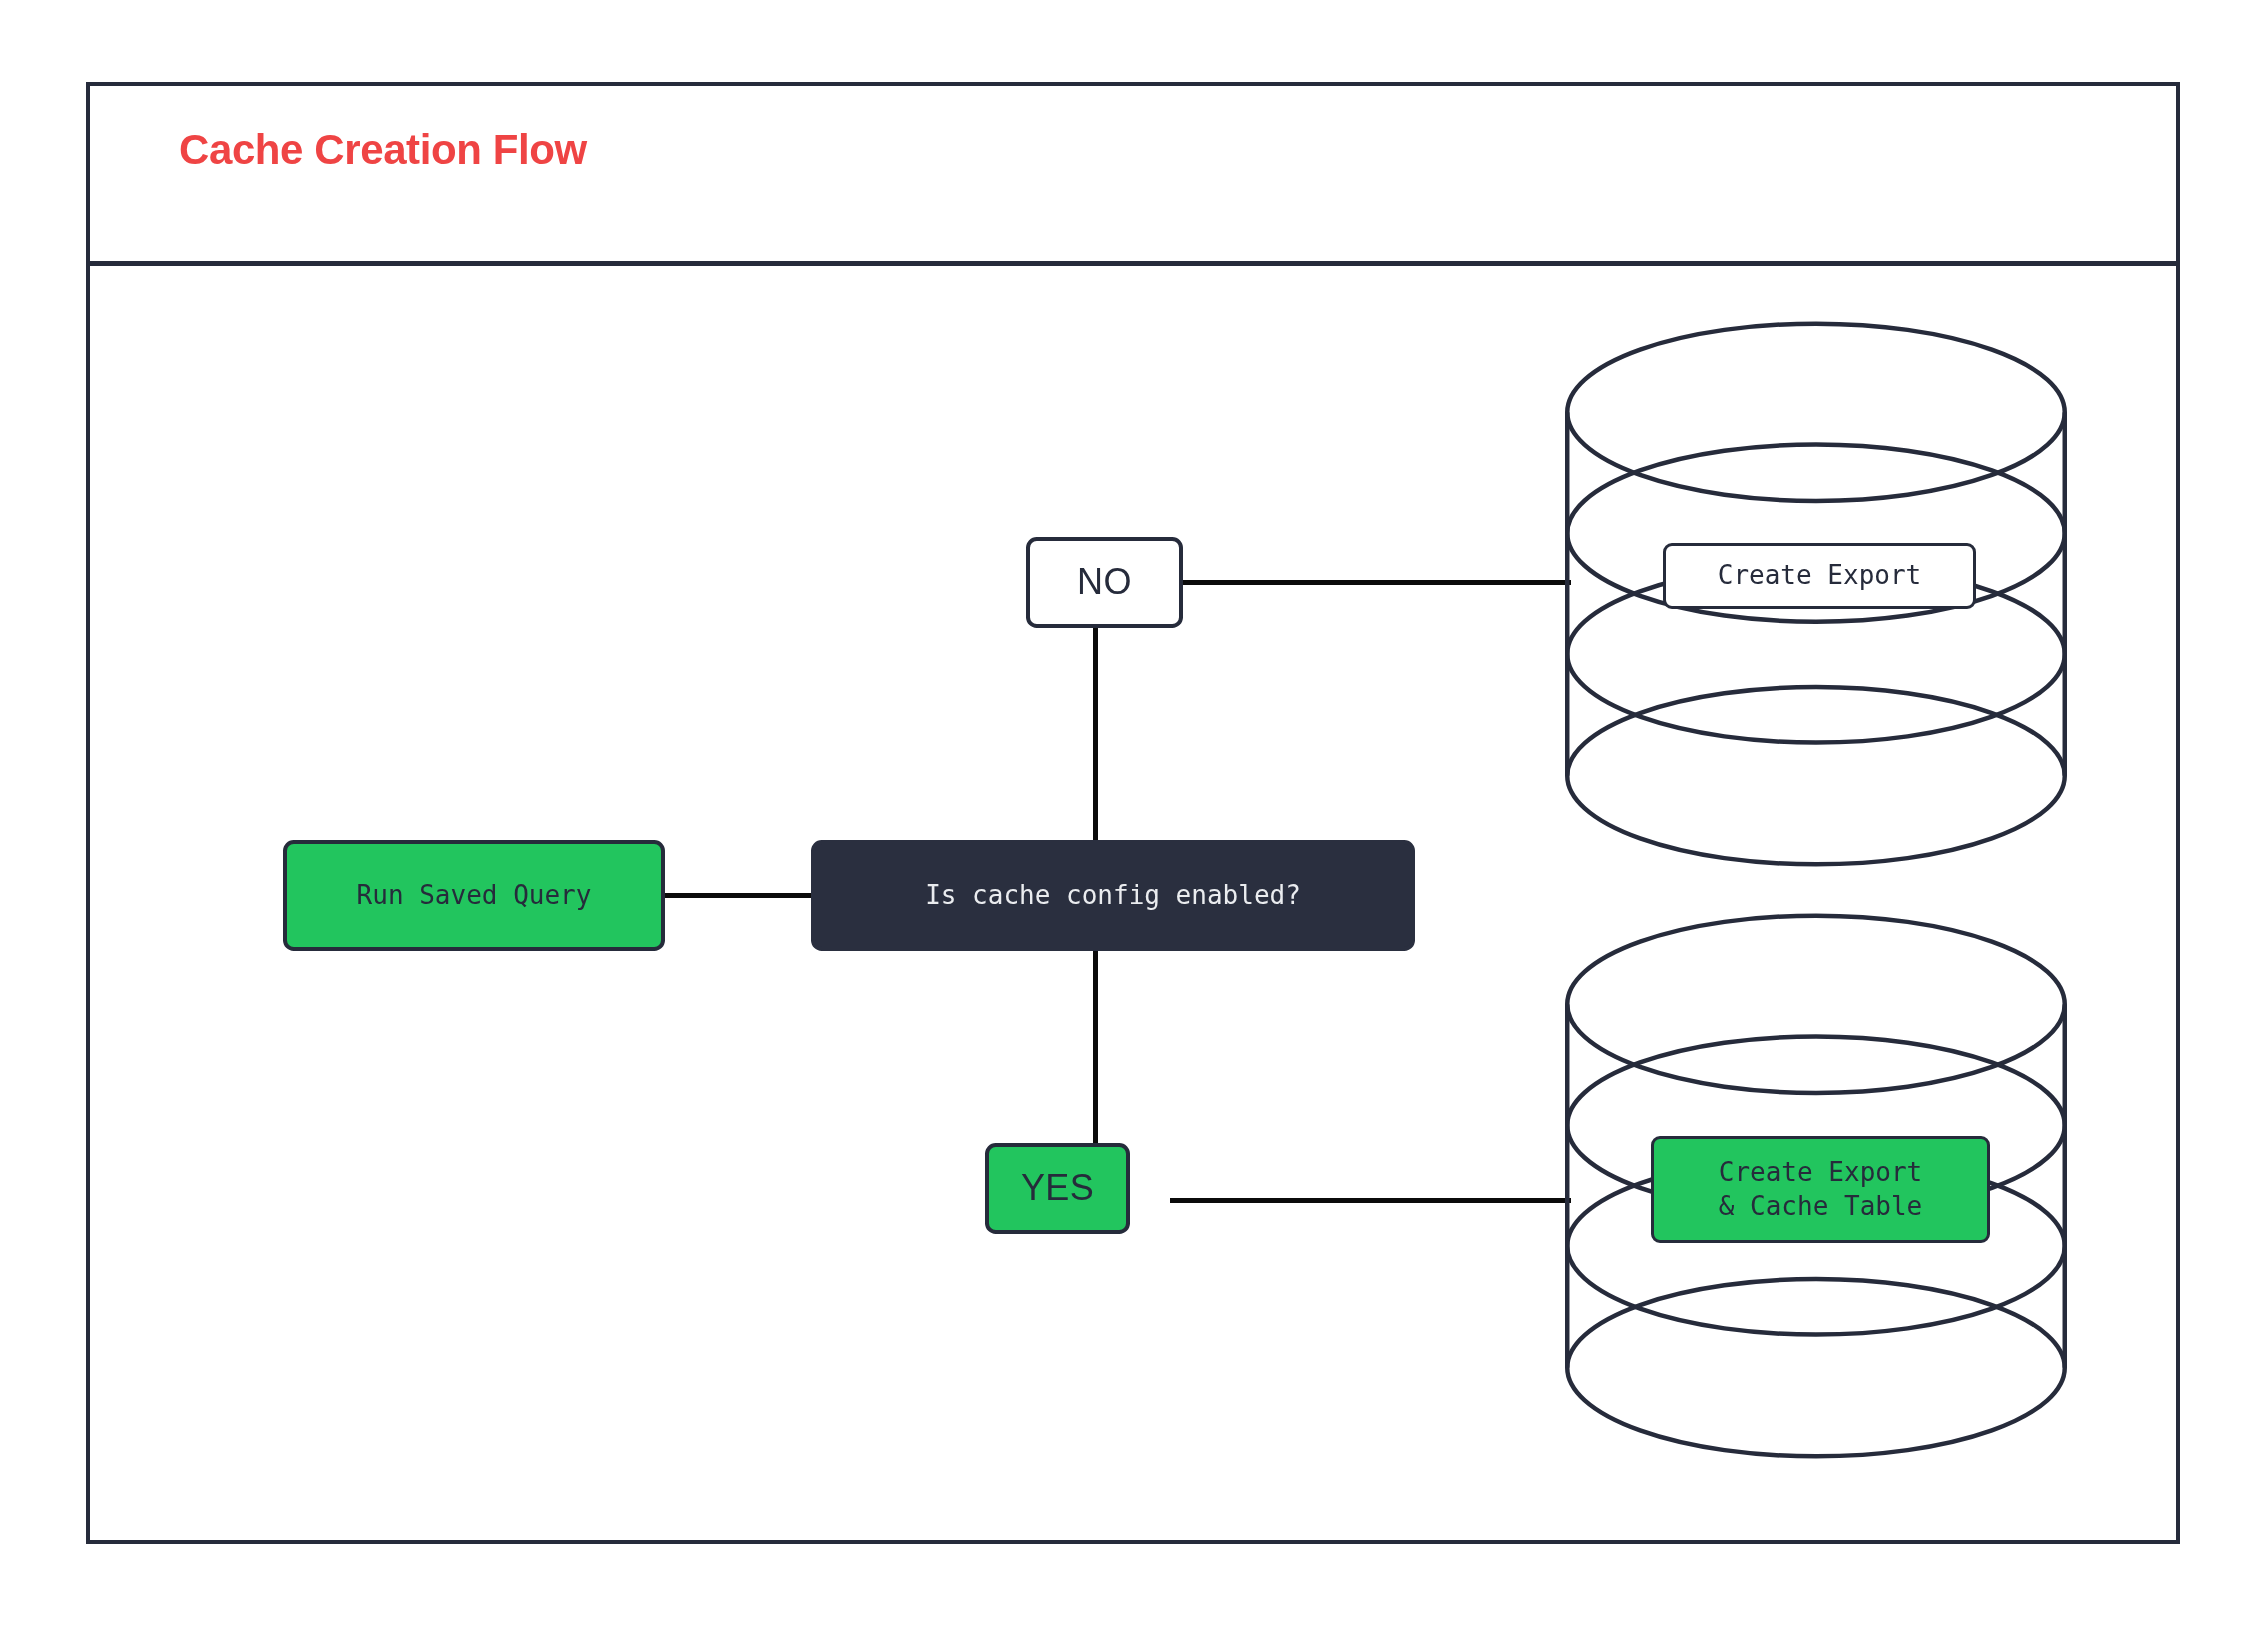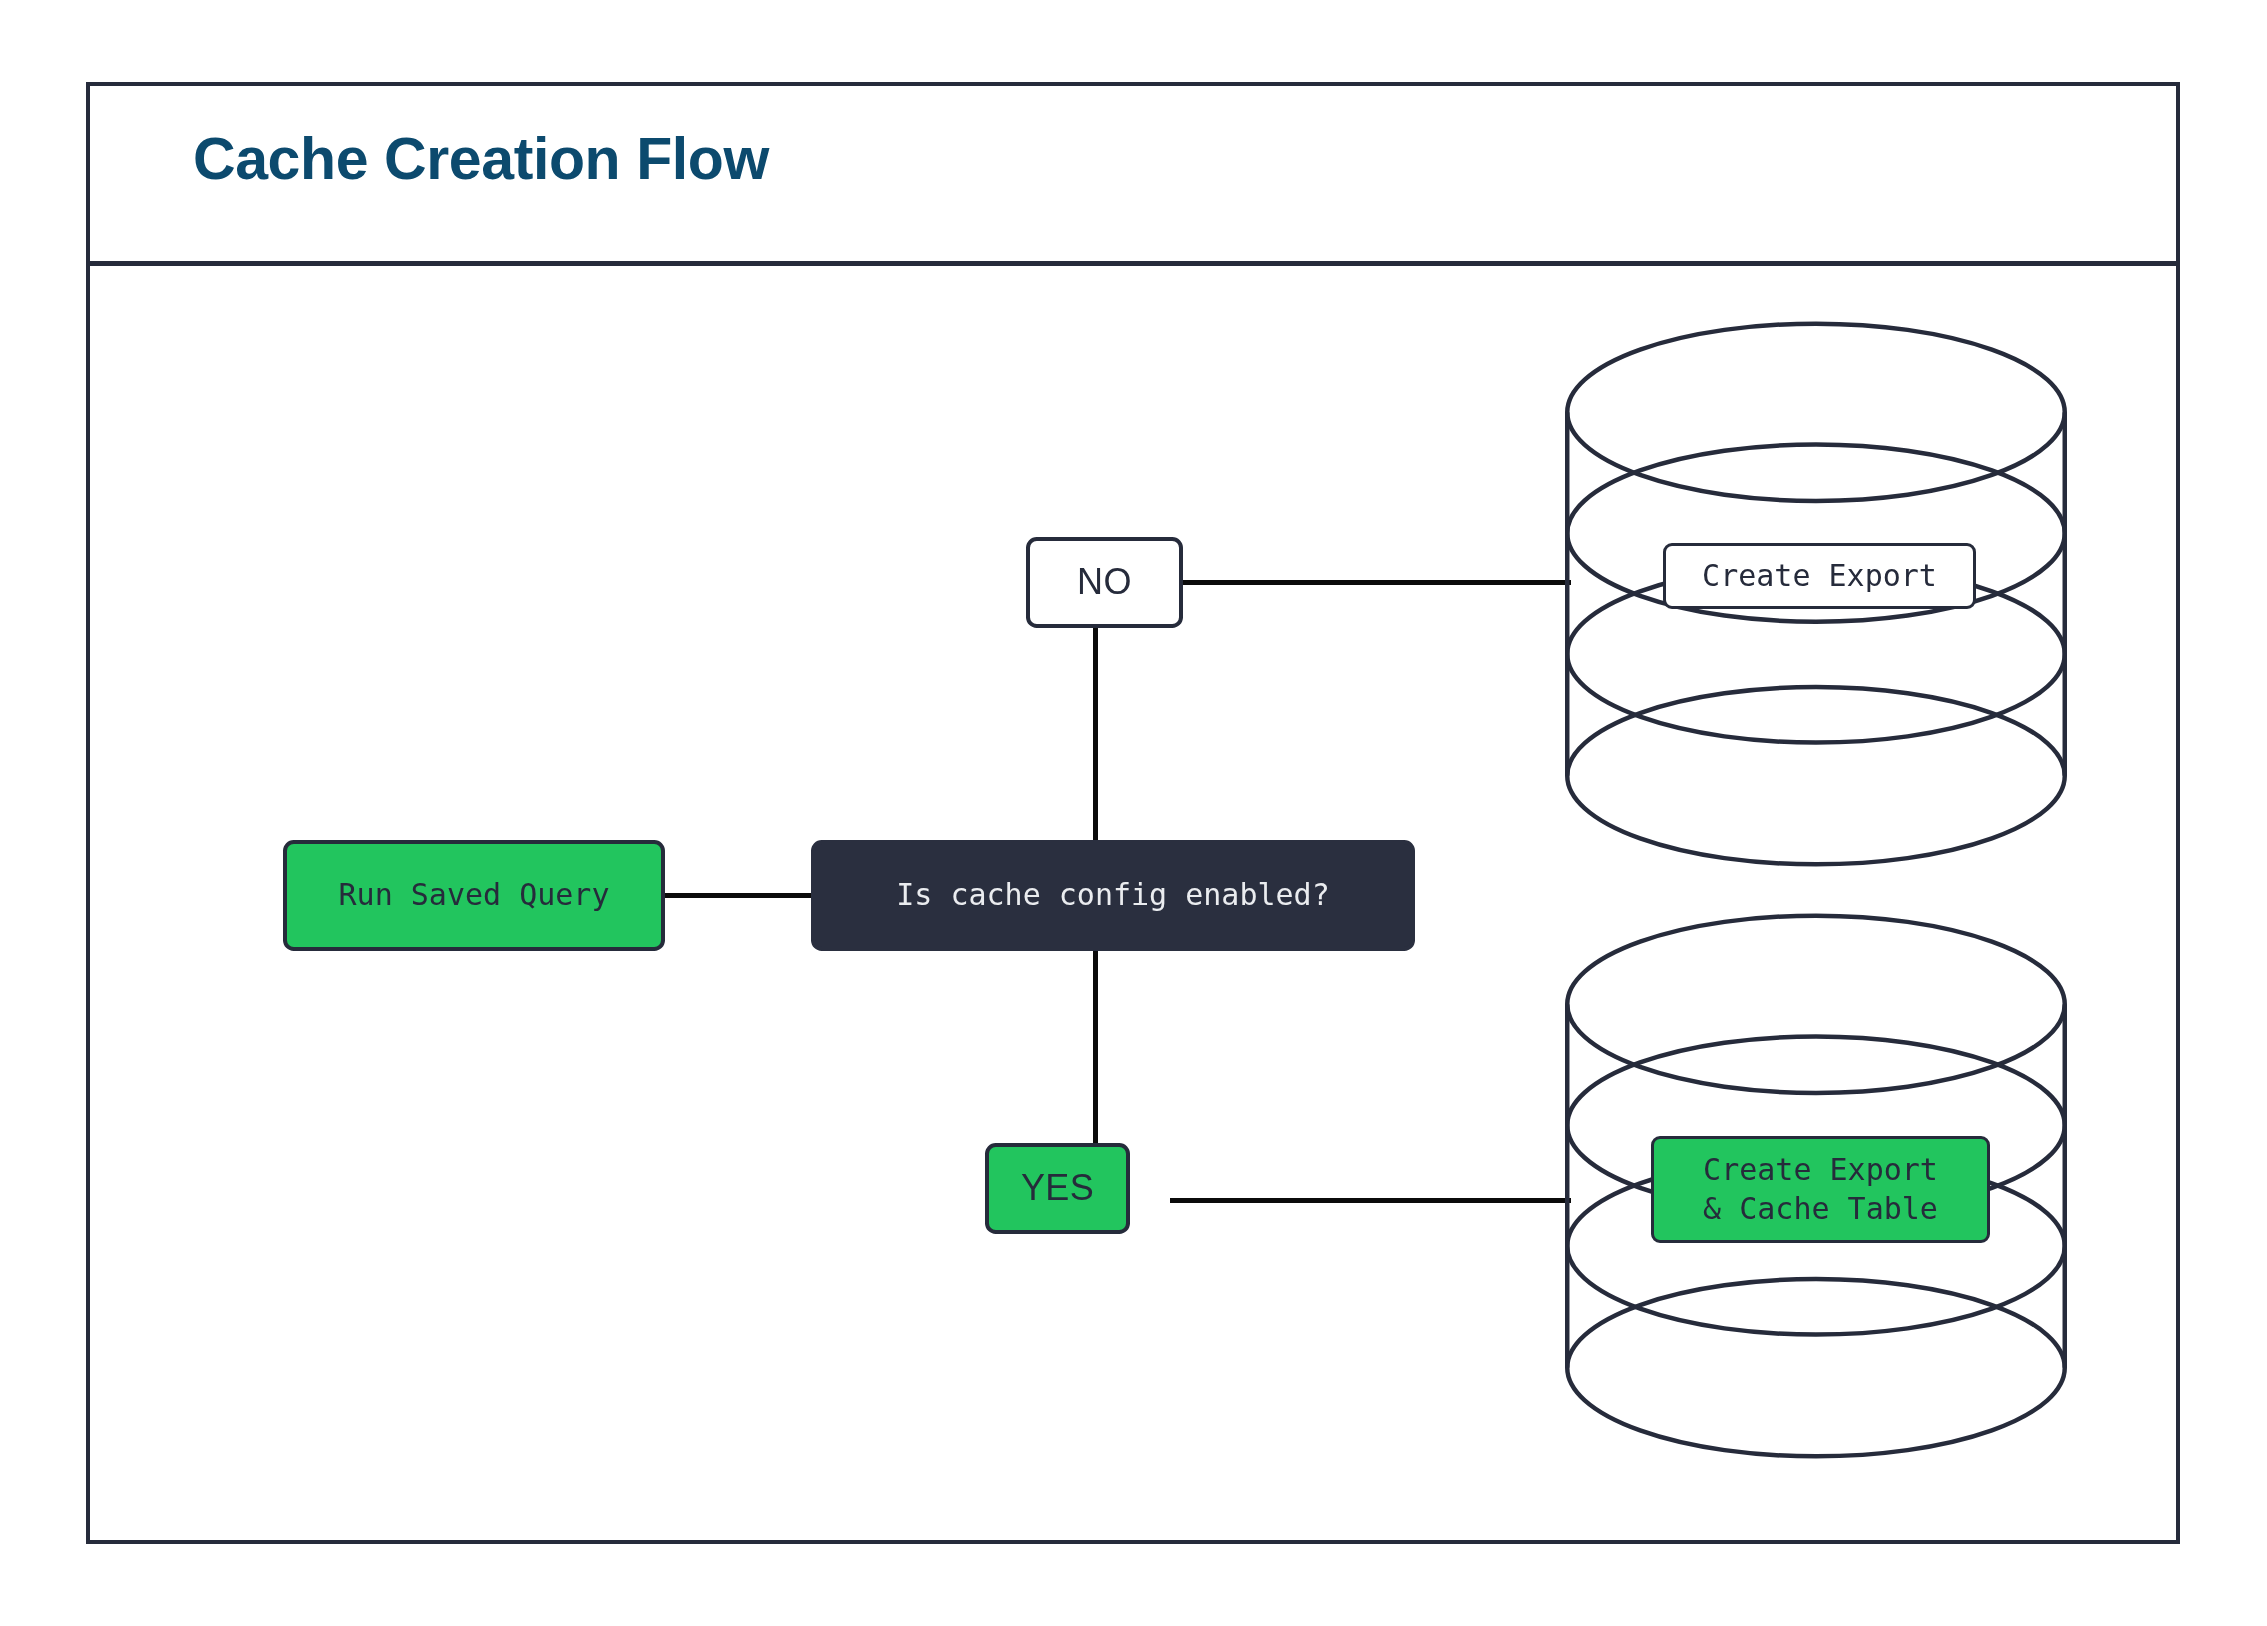--- a/index.html
+++ b/index.html
@@ -37,25 +37,25 @@
     position: absolute;
     left: 86px;
     top: 261px;
     width: 2094px;
     height: 4.5px;
     background: #262B3B;
   }
 
   .diagram-title {
     position: absolute;
-    left: 193px;
+    left: 179px;
     top: 127px;
-    font-size: 59px;
+    font-size: 42px;
     font-weight: bold;
-    color: #0c4a6e;
+    color: #ef4444;
     letter-spacing: -0.4px;
     white-space: nowrap;
     line-height: 1.1;
   }
 
   
   .edge {
     position: absolute;
     background: #0B0B0B;
   }
@@ -66,21 +66,21 @@
   .node {
     position: absolute;
     box-sizing: border-box;
     display: flex;
     align-items: center;
     justify-content: center;
     text-align: center;
     border: 4.5px solid #262B3B;
     border-radius: 10.7px;
     font-family: "DejaVu Sans Mono", monospace;
-    font-size: 30px;
+    font-size: 26px;
     color: #262B3B;
     white-space: pre-line;
     line-height: 1.28;
   }
 
   .node-green  { background: #22c55e; }
   .node-white  { background: #ffffff; }
   .node-dark   { background: #2A2F3F; border-color: #2A2F3F; color: #EAECEF; }
 
   

